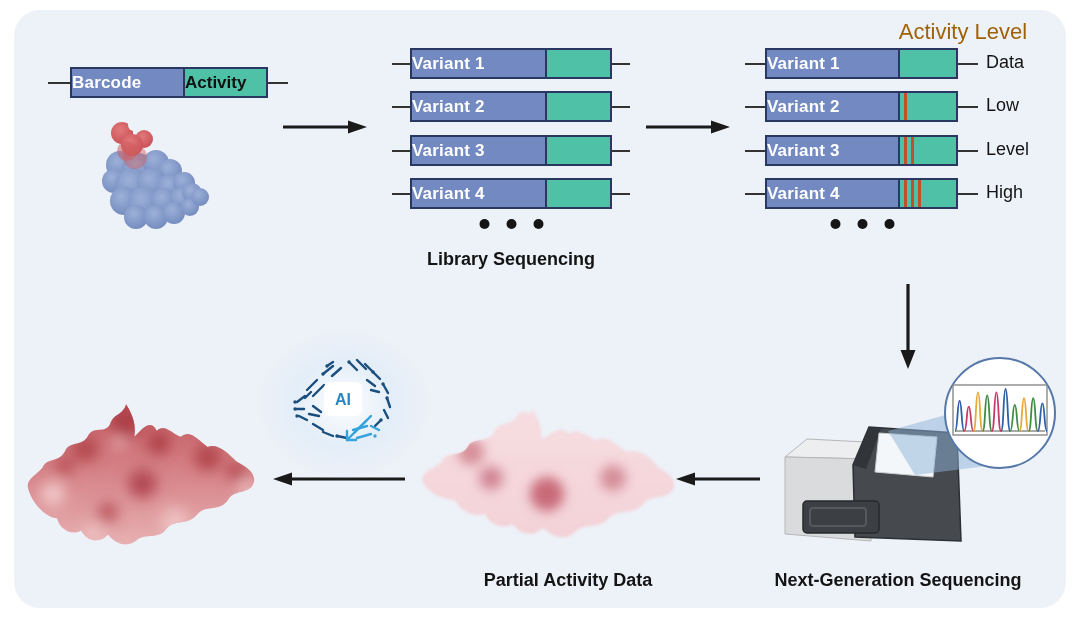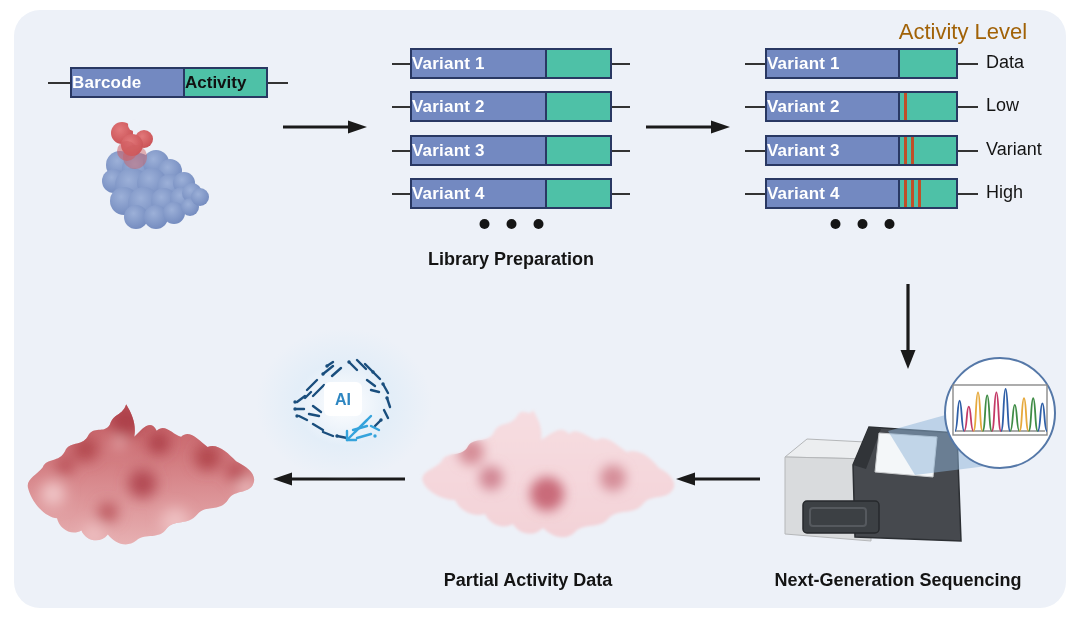--- a/index.html
+++ b/index.html
@@ -152,21 +152,21 @@
         </div>
       <div class="seg teal" style="width:67px;"></div>
     </div>
     <span class="stub" style="width:18px;"></span>
   </div>
   <div class="dots" style="left:511px;top:219px;">
       <i class="dot"></i>
       <i class="dot"></i>
       <i class="dot"></i>
     </div>
-  <div class="caption" style="left:511px;top:249px;">Library Preparation</div>
+  <div class="caption" style="left:511px;top:249px;">Library Sequencing</div>
 
   <div class="arrow" style="left:646px;top:119px;">
     <svg width="84" height="16" viewBox="0 0 84 16">
         <line x1="0" y1="8" x2="67" y2="8"></line>
         <polygon points="65,1.5 84,8 65,14.5"></polygon>
       </svg>
   </div>
 
   <div class="hdr" style="left:963px;top:19px;">Activity Level</div>
 
@@ -215,21 +215,21 @@
           <i class="stripe"></i>
           <i class="stripe"></i>
           <i class="stripe"></i>
         </div>
     </div>
     <span class="stub" style="width:20px;"></span>
   </div>
 
   <span class="level" style="top:52px;">Data</span>
   <span class="level" style="top:95px;">Low</span>
-  <span class="level" style="top:139px;">Variant</span>
+  <span class="level" style="top:139px;">Level</span>
   <span class="level" style="top:182px;">High</span>
 
   <div class="dots" style="left:862px;top:219px;">
       <i class="dot"></i>
       <i class="dot"></i>
       <i class="dot"></i>
     </div>
 
   <div class="arrow" style="left:899px;top:284px;">
     <svg width="18" height="85" viewBox="0 0 18 85">
@@ -295,21 +295,21 @@
     <g filter="url(#softP)">
       <path d="M8,92 C4,82 18,80 26,72 C32,60 44,68 52,58 C58,46 70,54 78,44 C84,30 94,38 102,26 C108,16 114,28 118,20 C124,30 128,40 126,50 C136,44 146,34 154,44 C162,36 172,48 182,50 C192,44 202,56 212,62 C224,58 236,68 244,78 C256,84 264,94 256,102 C248,110 236,104 228,114 C218,126 204,118 194,128 C184,140 170,132 160,142 C150,152 136,146 128,138 C118,148 104,144 98,134 C88,140 74,134 70,124 C58,128 44,120 40,110 C28,110 12,102 8,92 Z" fill="url(#gPink)"></path>
     </g>
     <g clip-path="url(#clipP)" filter="url(#spot)">
       <circle cx="56" cy="62" r="13" fill="#d68d97"></circle>
       <circle cx="76" cy="88" r="12" fill="#d18794"></circle>
       <circle cx="132" cy="104" r="17" fill="#c96b79"></circle>
       <circle cx="198" cy="88" r="13" fill="#d58e99"></circle>
     </g>
   </svg>
-  <div class="caption" style="left:528px;top:570px;">Partial Activity Data</div>
+  <div class="caption" style="left:568px;top:570px;">Partial Activity Data</div>
 
   <div class="arrow" style="left:273px;top:471px;">
     <svg width="132" height="16" viewBox="0 0 132 16">
         <line x1="132" y1="8" x2="17" y2="8"></line>
         <polygon points="19,1.5 0,8 19,14.5"></polygon>
       </svg>
   </div>
 
   <div id="ai-glow"></div>
   <svg class="abs" style="left:283px;top:350px;" width="120" height="106" viewBox="0 0 120 106">

